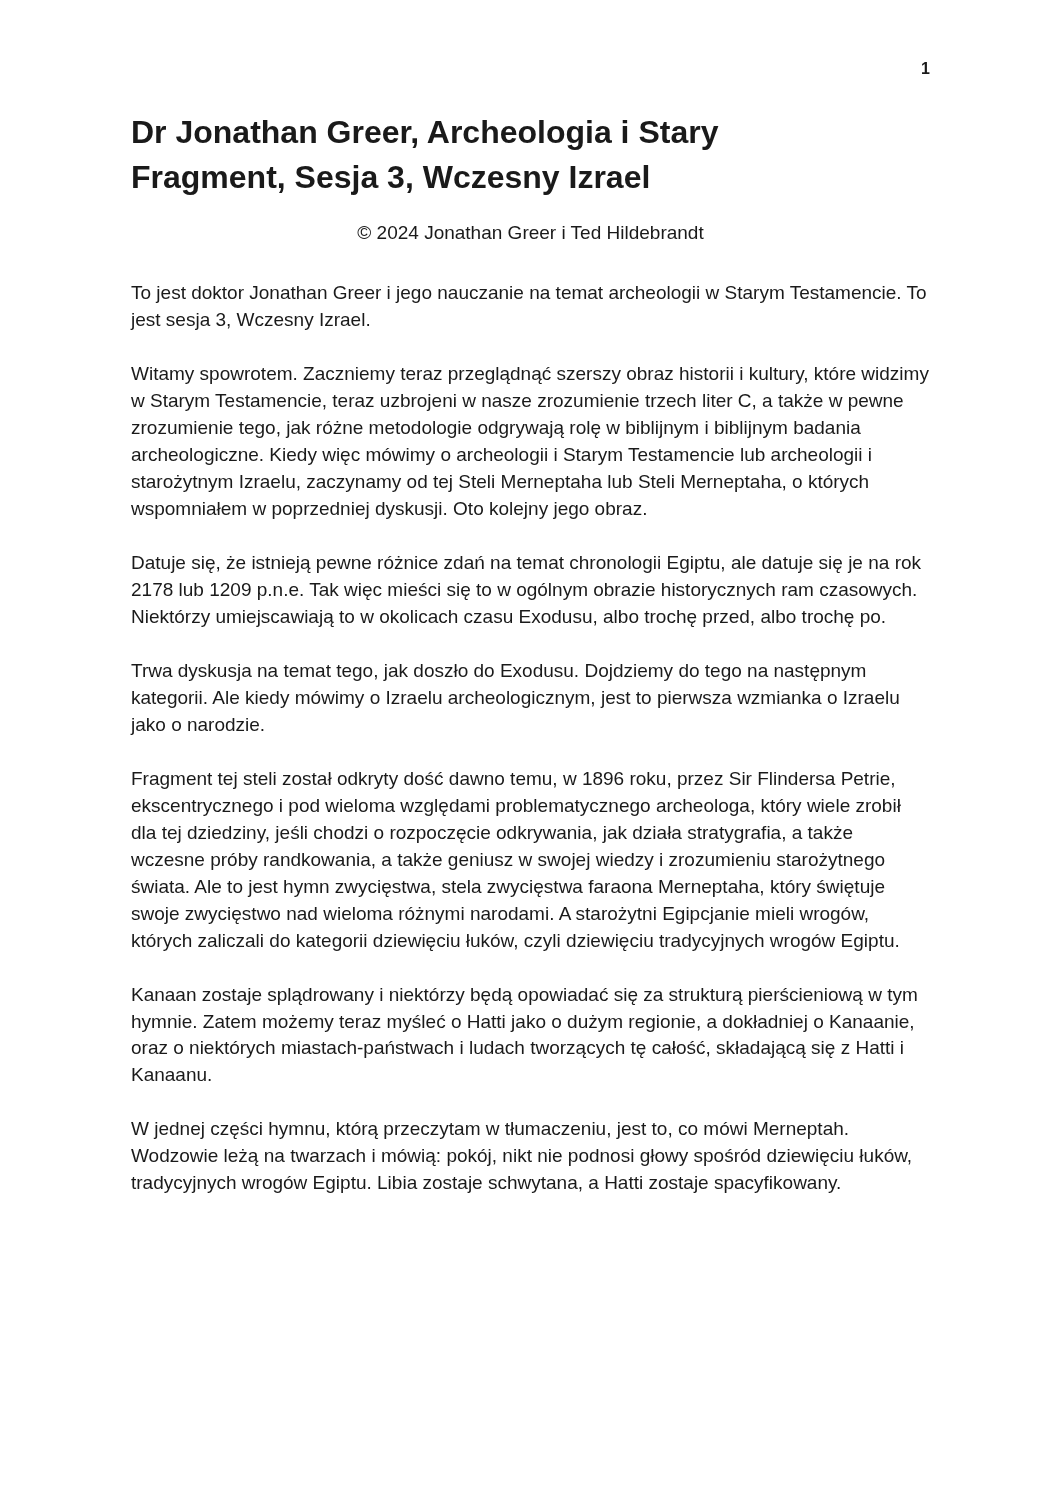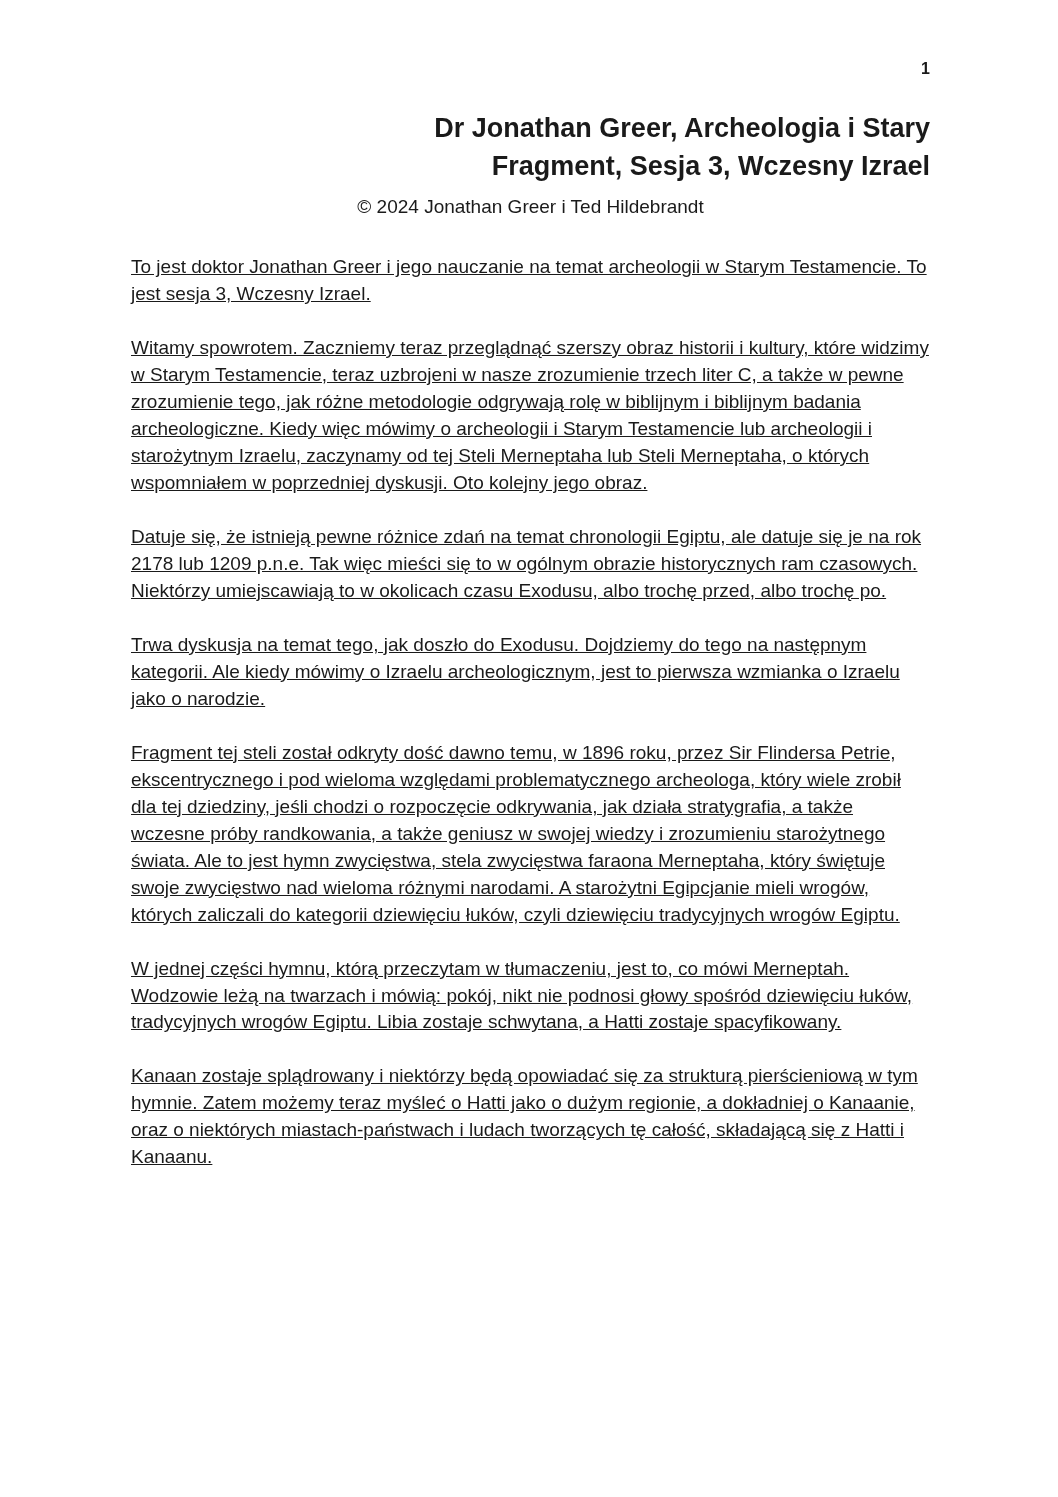--- a/index.html
+++ b/index.html
@@ -19,36 +19,35 @@
   .page-number {
     position: absolute;
     top: 60px;
     right: 128px;
     font-size: 16px;
     font-weight: bold;
     color: #1a1a1a;
   }
   .doc-title {
     margin-top: 52px;
-    text-align: right;
-    font-size: 27px;
+    text-align: left;
+    font-size: 32px;
     font-weight: bold;
     line-height: 1.4;
     color: #1a1a1a;
   }
   .copyright {
-    margin-top: 8px;
+    margin-top: 20px;
     text-align: center;
     font-size: 19px;
     line-height: 1.4;
     color: #1a1a1a;
   }
   .body-text {
     margin-top: 34px;
-    text-decoration: underline;
   }
   .body-text p {
     font-size: 19px;
     line-height: 1.42;
     margin-bottom: 27px;
     color: #1a1a1a;
     text-align: left;
   }
 </style>
 </head>
@@ -64,17 +63,17 @@
   </h1>
 
   <div class="copyright">© 2024 Jonathan Greer i Ted Hildebrandt</div>
 
   <div class="body-text">
     <p>To jest doktor Jonathan Greer i jego nauczanie na temat archeologii w Starym Testamencie. To jest sesja 3, Wczesny Izrael.</p>
     <p>Witamy spowrotem. Zaczniemy teraz przeglądnąć szerszy obraz historii i kultury, które widzimy w Starym Testamencie, teraz uzbrojeni w nasze zrozumienie trzech liter C, a także w pewne zrozumienie tego, jak różne metodologie odgrywają rolę w biblijnym i biblijnym badania archeologiczne. Kiedy więc mówimy o archeologii i Starym Testamencie lub archeologii i starożytnym Izraelu, zaczynamy od tej Steli Merneptaha lub Steli Merneptaha, o których wspomniałem w poprzedniej dyskusji. Oto kolejny jego obraz.</p>
     <p>Datuje się, że istnieją pewne różnice zdań na temat chronologii Egiptu, ale datuje się je na rok 2178 lub 1209 p.n.e. Tak więc mieści się to w ogólnym obrazie historycznych ram czasowych. Niektórzy umiejscawiają to w okolicach czasu Exodusu, albo trochę przed, albo trochę po.</p>
     <p>Trwa dyskusja na temat tego, jak doszło do Exodusu. Dojdziemy do tego na następnym kategorii. Ale kiedy mówimy o Izraelu archeologicznym, jest to pierwsza wzmianka o Izraelu jako o narodzie.</p>
     <p>Fragment tej steli został odkryty dość dawno temu, w 1896 roku, przez Sir Flindersa Petrie, ekscentrycznego i pod wieloma względami problematycznego archeologa, który wiele zrobił dla tej dziedziny, jeśli chodzi o rozpoczęcie odkrywania, jak działa stratygrafia, a także wczesne próby randkowania, a także geniusz w swojej wiedzy i zrozumieniu starożytnego świata. Ale to jest hymn zwycięstwa, stela zwycięstwa faraona Merneptaha, który świętuje swoje zwycięstwo nad wieloma różnymi narodami. A starożytni Egipcjanie mieli wrogów, których zaliczali do kategorii dziewięciu łuków, czyli dziewięciu tradycyjnych wrogów Egiptu.</p>
+    <p>Kanaan zostaje splądrowany i niektórzy będą opowiadać się za strukturą pierścieniową w tym hymnie. Zatem możemy teraz myśleć o Hatti jako o dużym regionie, a dokładniej o Kanaanie, oraz o niektórych miastach-państwach i ludach tworzących tę całość, składającą się z Hatti i Kanaanu.</p>
     <p>W jednej części hymnu, którą przeczytam w tłumaczeniu, jest to, co mówi Merneptah. Wodzowie leżą na twarzach i mówią: pokój, nikt nie podnosi głowy spośród dziewięciu łuków, tradycyjnych wrogów Egiptu. Libia zostaje schwytana, a Hatti zostaje spacyfikowany.</p>
-    <p>Kanaan zostaje splądrowany i niektórzy będą opowiadać się za strukturą pierścieniową w tym hymnie. Zatem możemy teraz myśleć o Hatti jako o dużym regionie, a dokładniej o Kanaanie, oraz o niektórych miastach-państwach i ludach tworzących tę całość, składającą się z Hatti i Kanaanu.</p>
   </div>
 
 </div>
 
 </body></html>

